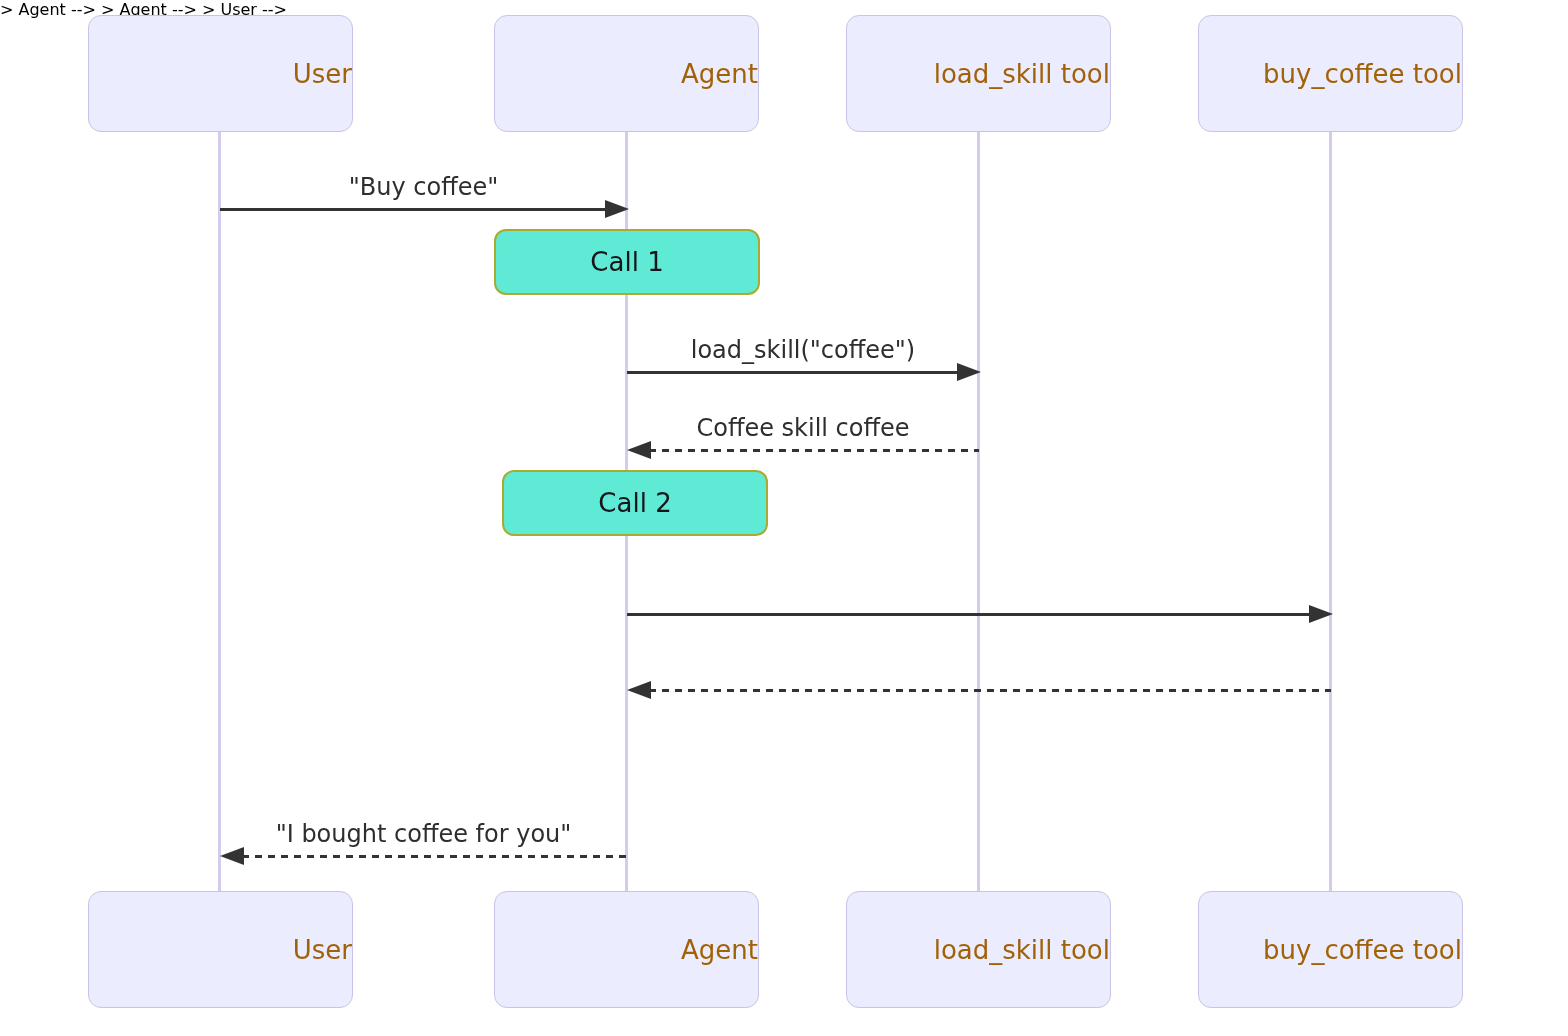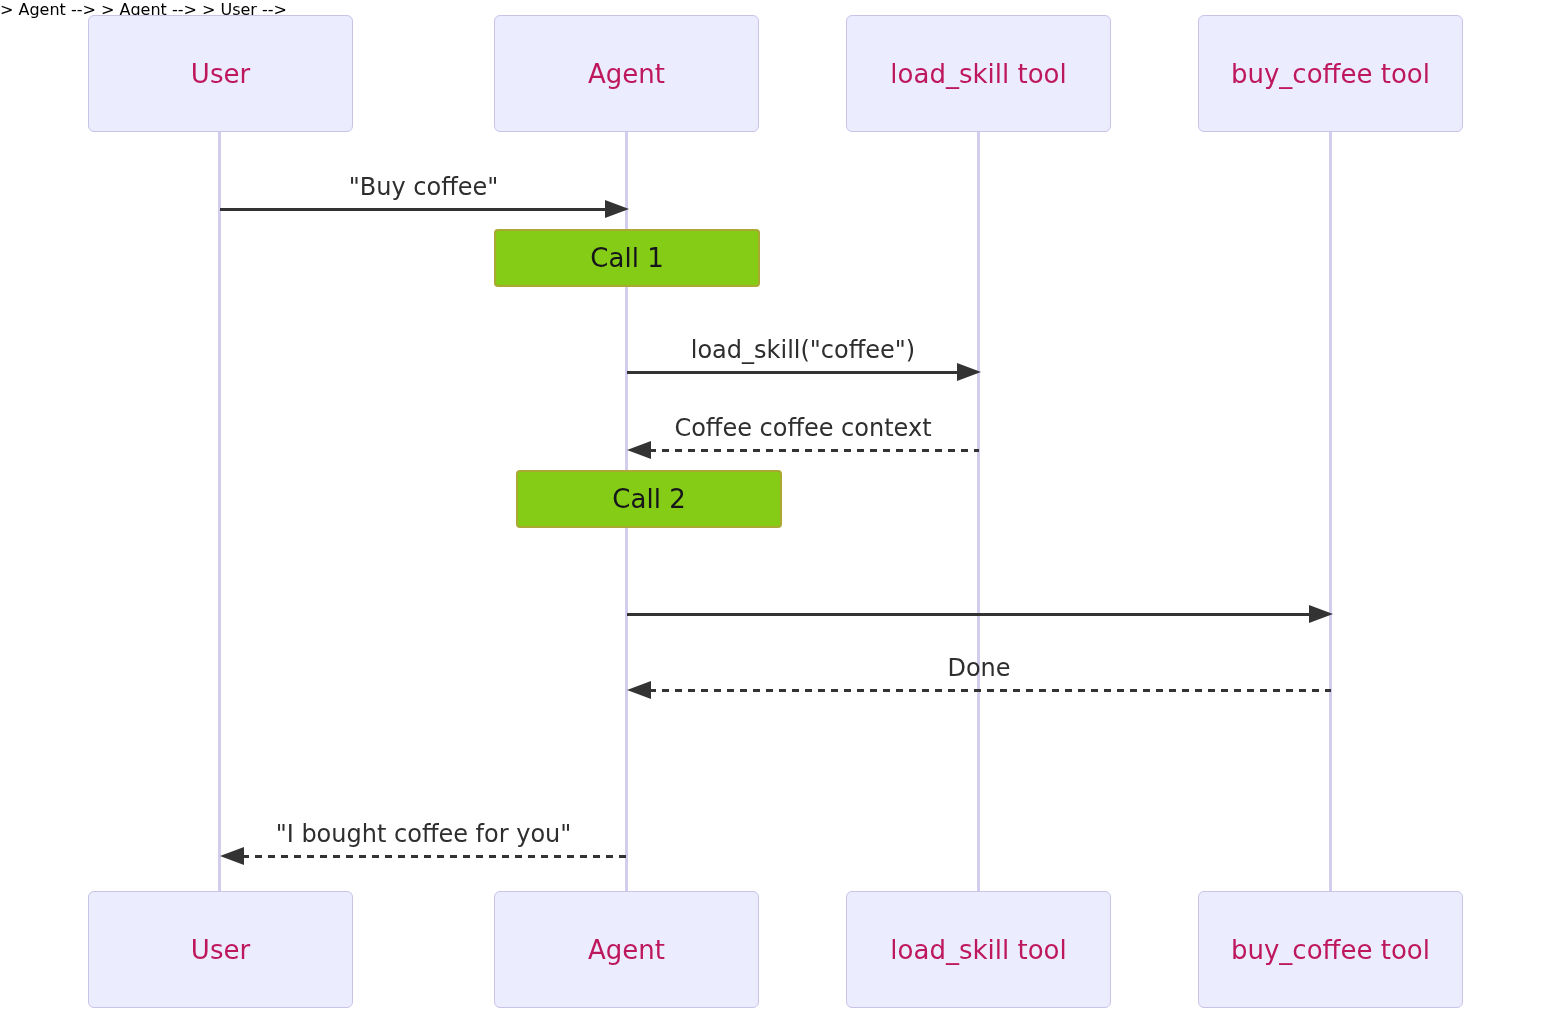--- a/index.html
+++ b/index.html
@@ -17,27 +17,27 @@
     top: 132px;
     height: 759px;
     background: #d2cdec;
   }
   .actor {
     position: absolute;
     width: 265px;
     height: 117px;
     background: #ececff;
     border: 1.5px solid #c9c3e8;
-    border-radius: 6px;
+    border-radius: 13px;
     box-sizing: border-box;
     display: flex;
     align-items: center;
-    justify-content: center;
+    justify-content: flex-end;
     font-size: 26px;
-    color: #be185d;
+    color: #a16207;
   }
   .msg-label {
     position: absolute;
     height: 36px;
     display: flex;
     align-items: flex-end;
     justify-content: center;
     font-size: 24px;
     color: #2e2e2e;
     white-space: nowrap;
@@ -57,25 +57,25 @@
     width: 0;
     height: 0;
     border-top: 9px solid transparent;
     border-bottom: 9px solid transparent;
   }
   .arrowhead.right { border-left: 24px solid #333333; }
   .arrowhead.left  { border-right: 24px solid #333333; }
   .note {
     position: absolute;
     width: 266px;
-    height: 58px;
-    background: #84cc16;
+    height: 66px;
+    background: #5eead4;
     border: 2px solid #aaaa33;
     box-sizing: border-box;
-    border-radius: 4px;
+    border-radius: 12px;
     display: flex;
     align-items: center;
     justify-content: center;
     font-size: 26px;
     color: #16151c;
   }
 </style>
 </head>
 <body>
 
@@ -124,35 +124,34 @@
   <div class="note" style="left:494px;top:229px">
     <span>Call 1</span>
   </div>
 
   
   <div class="msg-label" style="left:627px;top:328px;width:352px">load_skill("coffee")</div>
   <div class="line-solid" style="left:627px;top:371px;width:330px"></div>
   <div class="arrowhead right" style="left:957px;top:363px"></div>
 
   &gt; Agent --&gt;
-  <div class="msg-label" style="left:627px;top:406px;width:352px">Coffee coffee context</div>
+  <div class="msg-label" style="left:627px;top:406px;width:352px">Coffee skill coffee</div>
   <div class="line-dashed" style="left:649px;top:449px;width:330px"></div>
   <div class="arrowhead left" style="left:627px;top:441px"></div>
 
   
-  <div class="note" style="left:516px;top:470px">
+  <div class="note" style="left:502px;top:470px">
     <span>Call 2</span>
   </div>
 
   
   <div class="line-solid" style="left:627px;top:613px;width:682px"></div>
   <div class="arrowhead right" style="left:1309px;top:605px"></div>
 
   &gt; Agent --&gt;
-  <div class="msg-label" style="left:627px;top:646px;width:704px">Done</div>
   <div class="line-dashed" style="left:649px;top:689px;width:682px"></div>
   <div class="arrowhead left" style="left:627px;top:681px"></div>
 
   
 
   &gt; User --&gt;
   <div class="msg-label" style="left:220px;top:812px;width:407px">"I bought coffee for you"</div>
   <div class="line-dashed" style="left:242px;top:855px;width:385px"></div>
   <div class="arrowhead left" style="left:220px;top:847px"></div>
 

